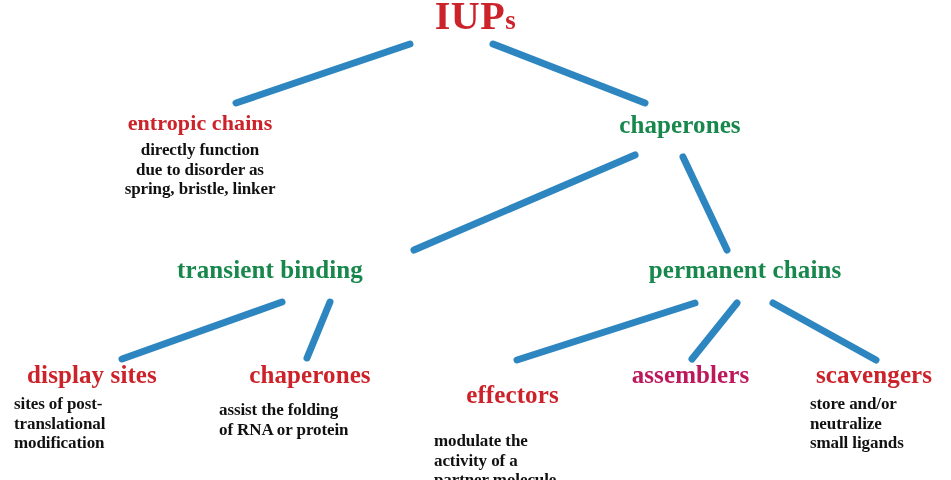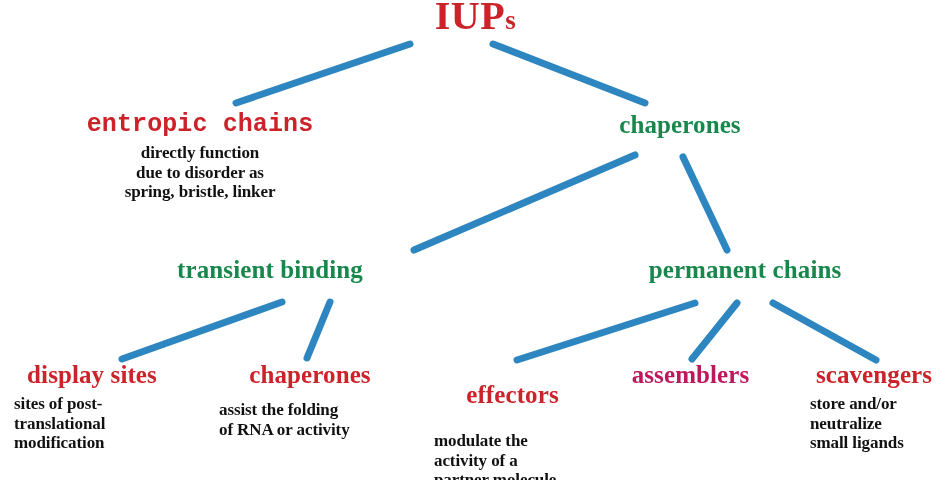--- a/index.html
+++ b/index.html
@@ -54,21 +54,21 @@
     left: 0; top: -4px; width: 951px;
   }
   #node-root .node-title {
     font-size: 40px;
     letter-spacing: 0.5px;
   }
   #node-root .small-s { font-size: 27px; }
 
   
   #node-entropic { left: 20px; top: 112px; width: 360px; }
-  #node-entropic .node-title { font-size: 25px; font-family: Liberation Mono, monospace; }
+  #node-entropic .node-title { font-size: 22px; }
   #node-entropic .node-desc { text-align: center; margin-top: 6px; }
 
   #node-recognition { left: 520px; top: 112px; width: 320px; }
   #node-recognition .node-title { font-size: 25px; }
 
   
   #node-transient { left: 90px; top: 257px; width: 360px; }
   #node-transient .node-title { font-size: 25px; }
 
   #node-permanent { left: 555px; top: 257px; width: 380px; }
@@ -133,21 +133,21 @@
   <div class="node leaf" id="node-display">
     <div class="node-title red" style="color: rgb(204, 34, 41);">display sites</div>
     <div class="node-desc" style="color: rgb(17, 17, 17);">sites of post-
 translational
 modification</div>
   </div>
 
   <div class="node leaf" id="node-chaperones">
     <div class="node-title red" style="color: rgb(204, 34, 41);">chaperones</div>
     <div class="node-desc" style="color: rgb(17, 17, 17);">assist the folding
-of RNA or activity</div>
+of RNA or protein</div>
   </div>
 
   <div class="node leaf" id="node-effectors">
     <div class="node-title red" style="color: rgb(204, 34, 41);">effectors</div>
     <div class="node-desc" style="color: rgb(17, 17, 17);">modulate the
 activity of a
 partner molecule</div>
   </div>
 
   <div class="node leaf" id="node-assemblers">

